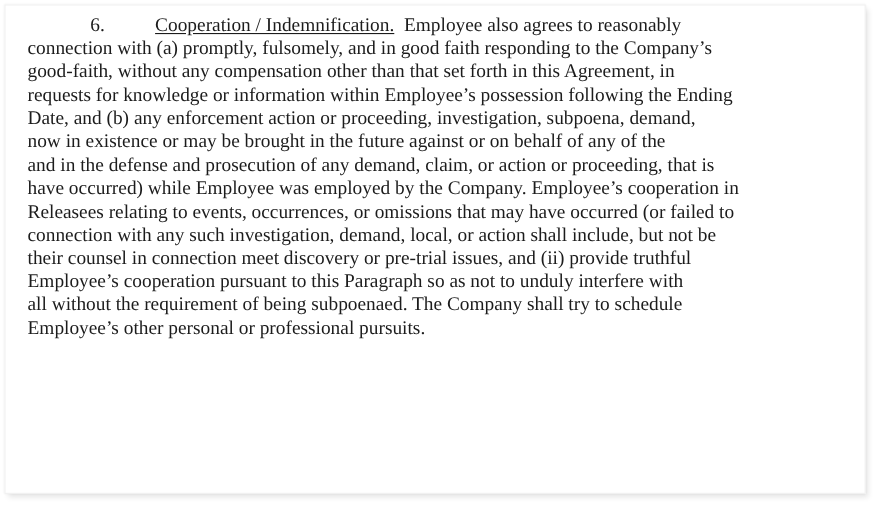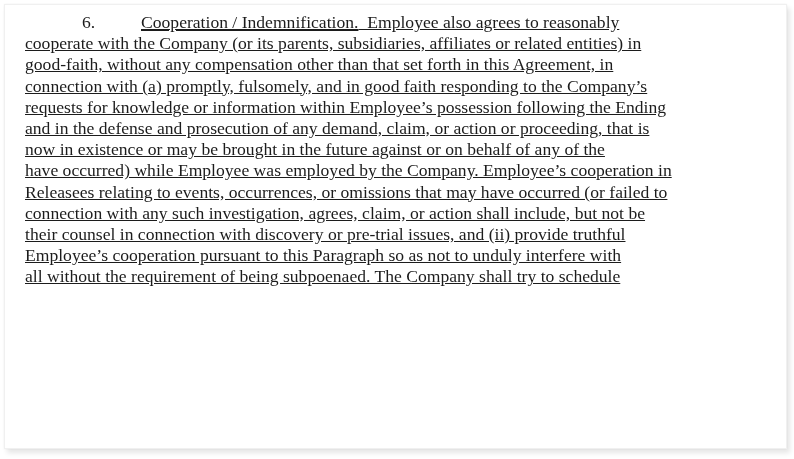--- a/index.html
+++ b/index.html
@@ -25,21 +25,20 @@
       box-shadow: 3px 4px 5px rgba(0,0,0,0.10), 0 0 2px rgba(0,0,0,0.05);
     }
     .para {
       position: absolute;
       left: 20px;
       top: 7px;
       width: 752px;
       font-size: 17.6px;
       line-height: 21.2px;
       color: #1c1c1c;
-      text-decoration: underline;
     }
     .line {
       display: block;
       white-space: nowrap;
     }
     .num {
       display: inline-block;
       margin-left: 57px;
       width: 59px;
     }
@@ -47,26 +46,27 @@
       text-decoration: underline;
       text-underline-offset: 2px;
     }
   </style>
 </head>
 <body>
 
 <div class="page">
   <div class="para">
     <span class="line"><span class="num">6.</span><span class="heading">Cooperation / Indemnification.</span><span style="white-space:pre">  Employee also agrees to reasonably</span></span>
-    <span class="line">cooperate with the Company (or its parents, subsidiaries, affiliates or related entities) in</span>
+    <span class="line">connection with (a) promptly, fulsomely, and in good faith responding to the Company’s</span>
     <span class="line">good-faith, without any compensation other than that set forth in this Agreement, in</span>
-    <span class="line">connection with (a) promptly, fulsomely, and in good faith responding to the Company’s</span>
     <span class="line">requests for knowledge or information within Employee’s possession following the Ending</span>
+    <span class="line">Date, and (b) any enforcement action or proceeding, investigation, subpoena, demand,</span>
+    <span class="line">now in existence or may be brought in the future against or on behalf of any of the</span>
     <span class="line">and in the defense and prosecution of any demand, claim, or action or proceeding, that is</span>
-    <span class="line">now in existence or may be brought in the future against or on behalf of any of the</span>
     <span class="line">have occurred) while Employee was employed by the Company. Employee’s cooperation in</span>
     <span class="line">Releasees relating to events, occurrences, or omissions that may have occurred (or failed to</span>
-    <span class="line">connection with any such investigation, agrees, claim, or action shall include, but not be</span>
-    <span class="line">their counsel in connection with discovery or pre-trial issues, and (ii) provide truthful</span>
+    <span class="line">connection with any such investigation, demand, local, or action shall include, but not be</span>
+    <span class="line">their counsel in connection meet discovery or pre-trial issues, and (ii) provide truthful</span>
     <span class="line">Employee’s cooperation pursuant to this Paragraph so as not to unduly interfere with</span>
     <span class="line">all without the requirement of being subpoenaed. The Company shall try to schedule</span>
+    <span class="line">Employee’s other personal or professional pursuits.</span>
   </div>
 </div>
 
 </body></html>

